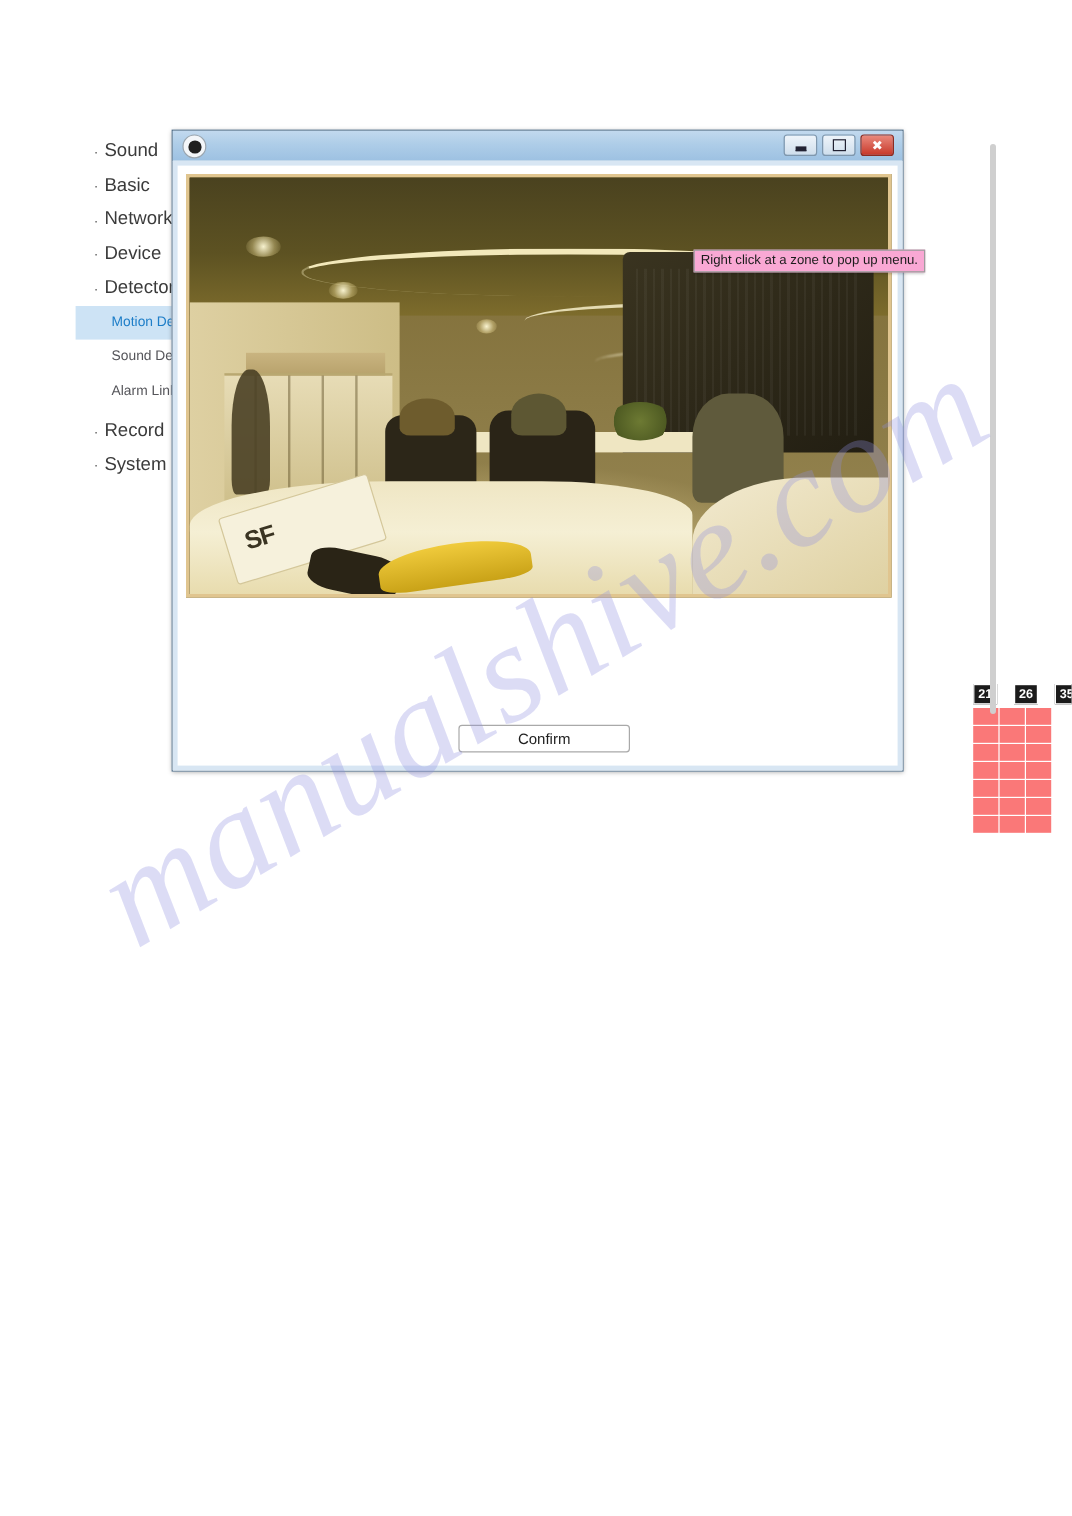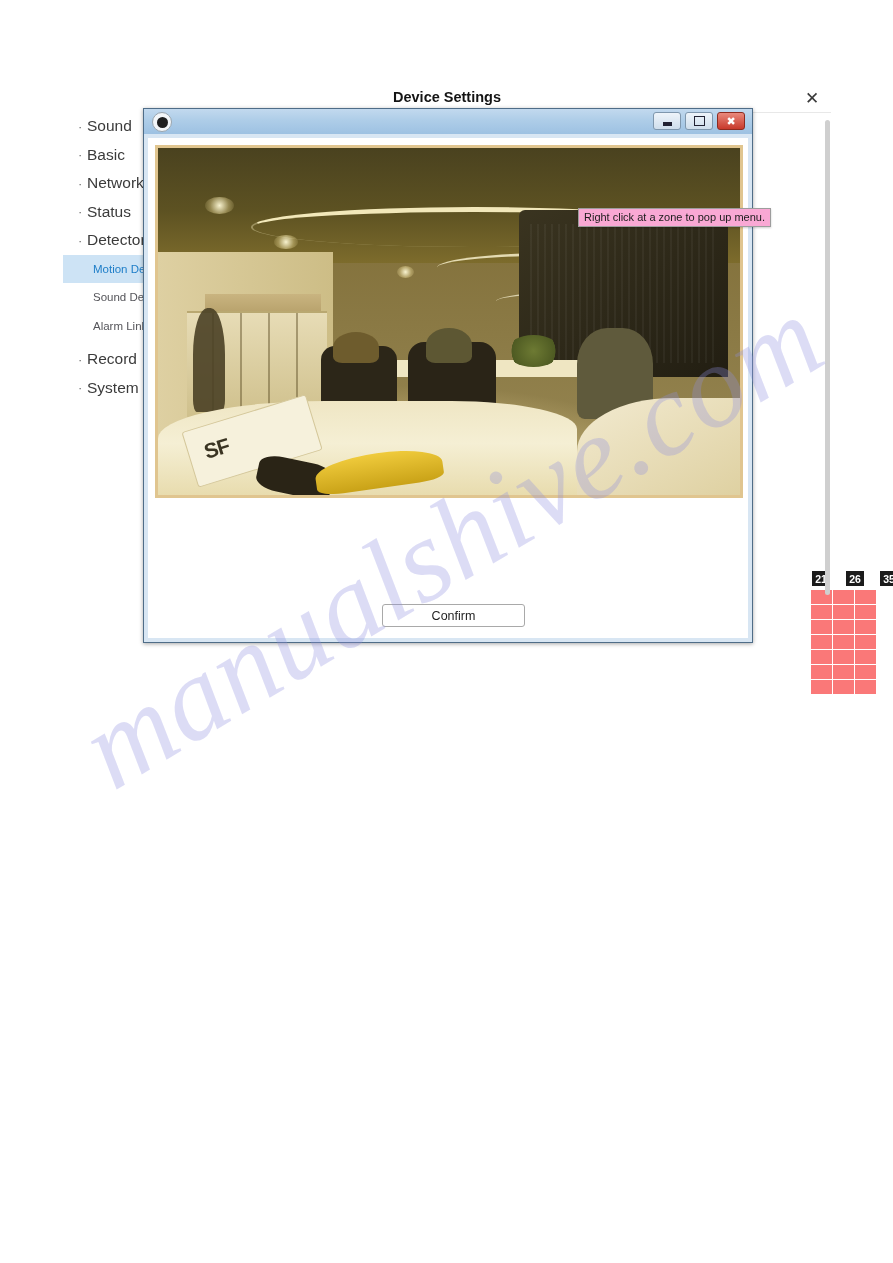--- a/index.html
+++ b/index.html
@@ -504,41 +504,37 @@
     justify-content: center;
     font-family: "Liberation Sans", sans-serif;
     cursor: pointer;
   }
 </style>
 </head>
 <body>
 
 <div id="device-settings">
 
-  <div id="ds-titlebar">
-    <div id="ds-title">Device Settings</div>
-    <div id="ds-close">✕</div>
-  </div>
 
   <div id="ds-sidebar">
     <div class="nav-item">
       <span class="dot">·</span>
       <span>Sound</span>
     </div>
     <div class="nav-item">
       <span class="dot">·</span>
       <span>Basic</span>
     </div>
     <div class="nav-item">
       <span class="dot">·</span>
       <span>Network</span>
     </div>
     <div class="nav-item">
       <span class="dot">·</span>
-      <span>Status</span>
+      <span>Device</span>
     </div>
     <div class="nav-item">
       <span class="dot">·</span>
       <span>Detector</span>
     </div>
     <div class="nav-sub active">
       <span>Motion Detection</span>
     </div>
     <div class="nav-sub">
       <span>Sound Detection</span>

